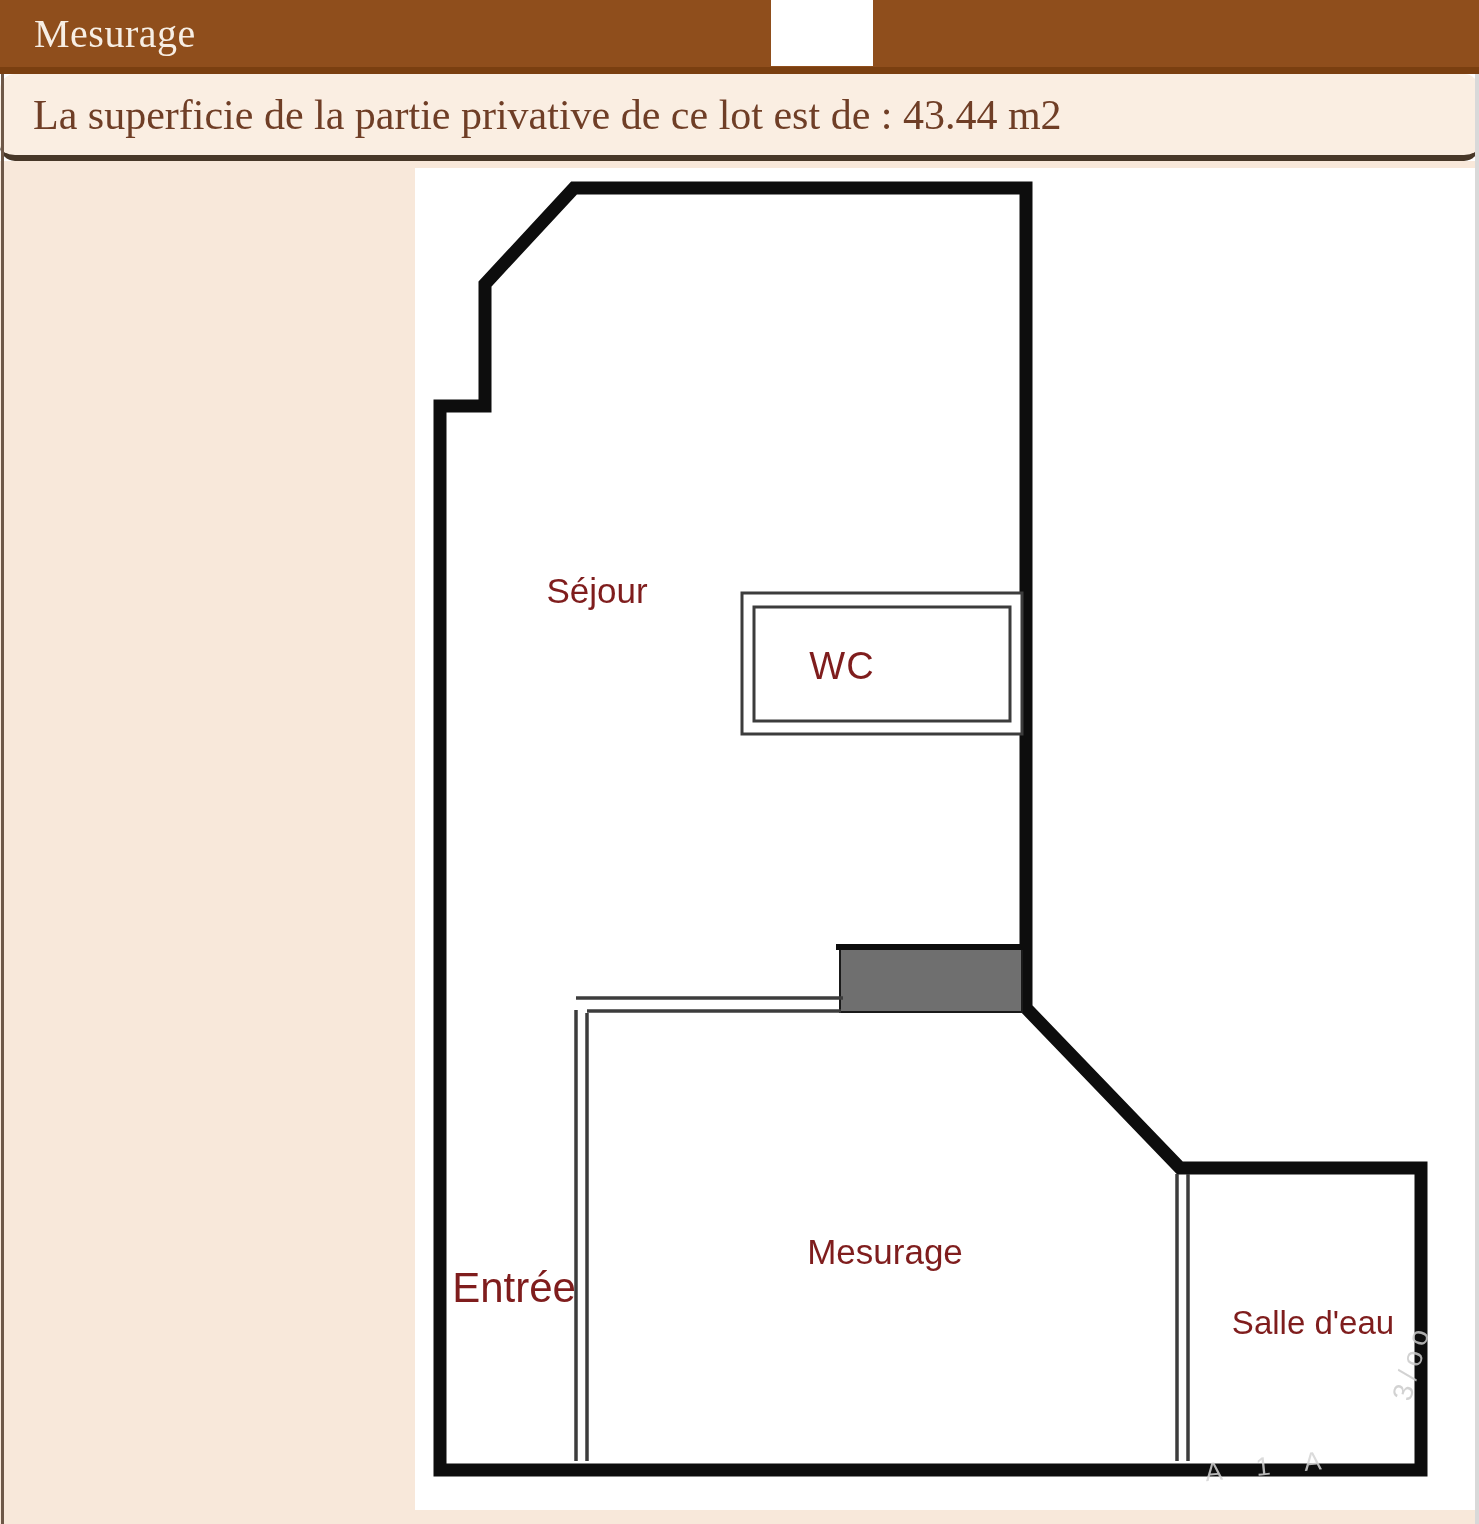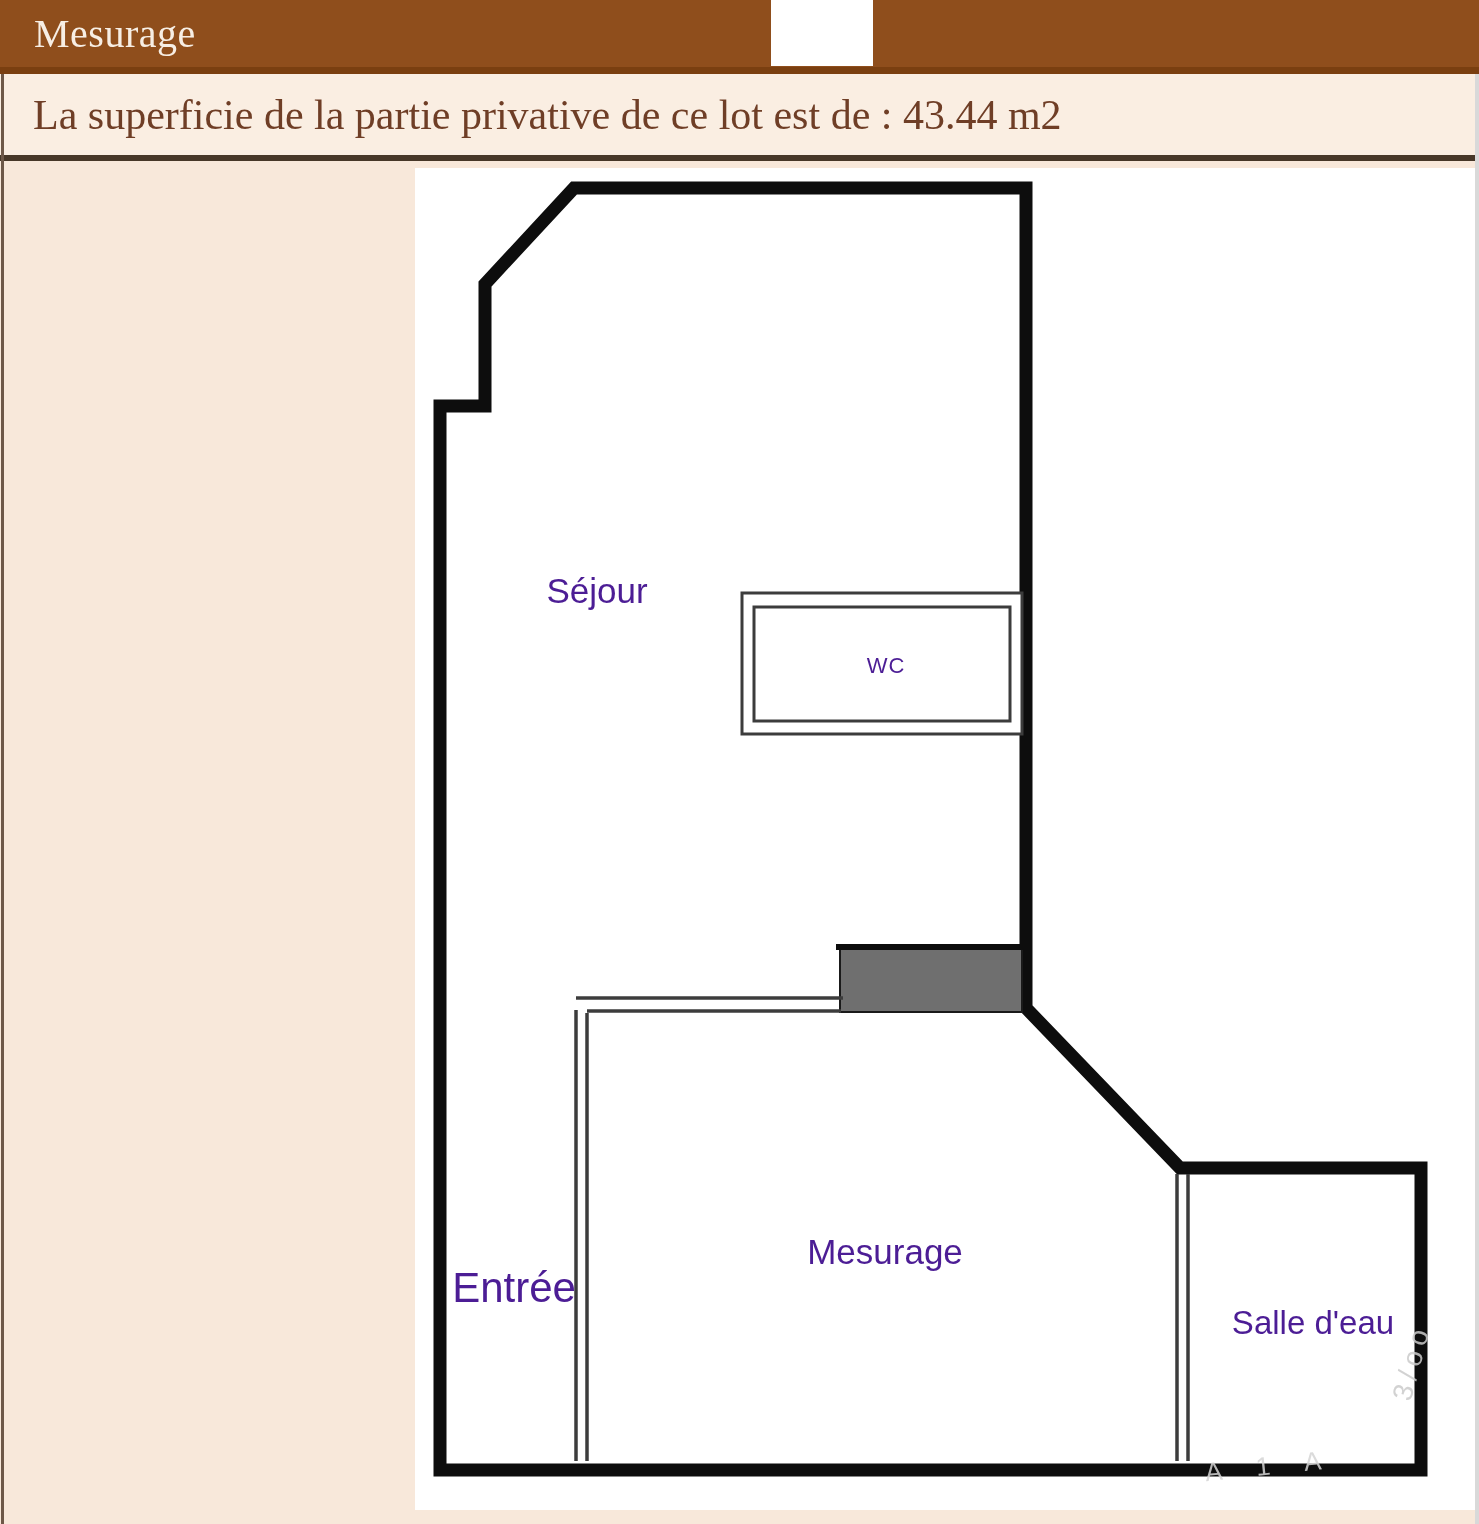--- a/index.html
+++ b/index.html
@@ -20,21 +20,21 @@
     color:#F7EEE4;font-size:40px;padding-left:34px;letter-spacing:0.5px;
   }
   .header-notch{
     position:absolute;left:771px;top:0;width:102px;height:66px;
     background:#FFFFFF;z-index:5;
   }
   
   .banner{
     position:absolute;left:0;top:74px;width:1479px;height:81px;
     background:#FAEEE2;border-bottom:6px solid #473728;
-    display:flex;align-items:center;
+    display:flex;align-items:center;border-radius:15px;
   }
   .banner-text{
     color:#6F3E26;font-size:42px;padding-left:33px;white-space:nowrap;
   }
   
   .panel{
     position:absolute;left:0;top:161px;width:1479px;height:1363px;
     background:#F8E8DA;
   }
   
@@ -48,25 +48,25 @@
     position:absolute;left:1px;top:74px;width:3px;height:1450px;
     background:#6E5848;z-index:6;
   }
   .right-edge-line{
     position:absolute;right:0;top:74px;width:4px;height:1450px;
     background:#D9D9D9;z-index:6;
   }
   
   .room-label{
     position:absolute;transform:translate(-50%,-50%);
-    font-family:"Liberation Sans",sans-serif;color:#4c1d95;
+    font-family:"Liberation Sans",sans-serif;color:#7f1d1d;
     white-space:nowrap;z-index:4;
   }
   .lbl-sejour {left:597px;top:591px;font-size:35px;}
-  .lbl-wc     {left:886px;top:666px;font-size:22px;letter-spacing:1px;}
+  .lbl-wc     {left:842px;top:666px;font-size:38px;letter-spacing:1px;}
   .lbl-entree {left:514px;top:1288px;font-size:42px;}
   .lbl-chambre{left:885px;top:1252px;font-size:35px;}
   .lbl-salle  {left:1313px;top:1323px;font-size:33px;text-align:right;}
   
   .watermark{
     position:absolute;font-family:"Liberation Sans",sans-serif;
     white-space:nowrap;z-index:5;opacity:0.85;
   }
   .wm-1{
     left:1412px;top:1362px;color:#CBCBCB;font-size:28px;letter-spacing:6px;

